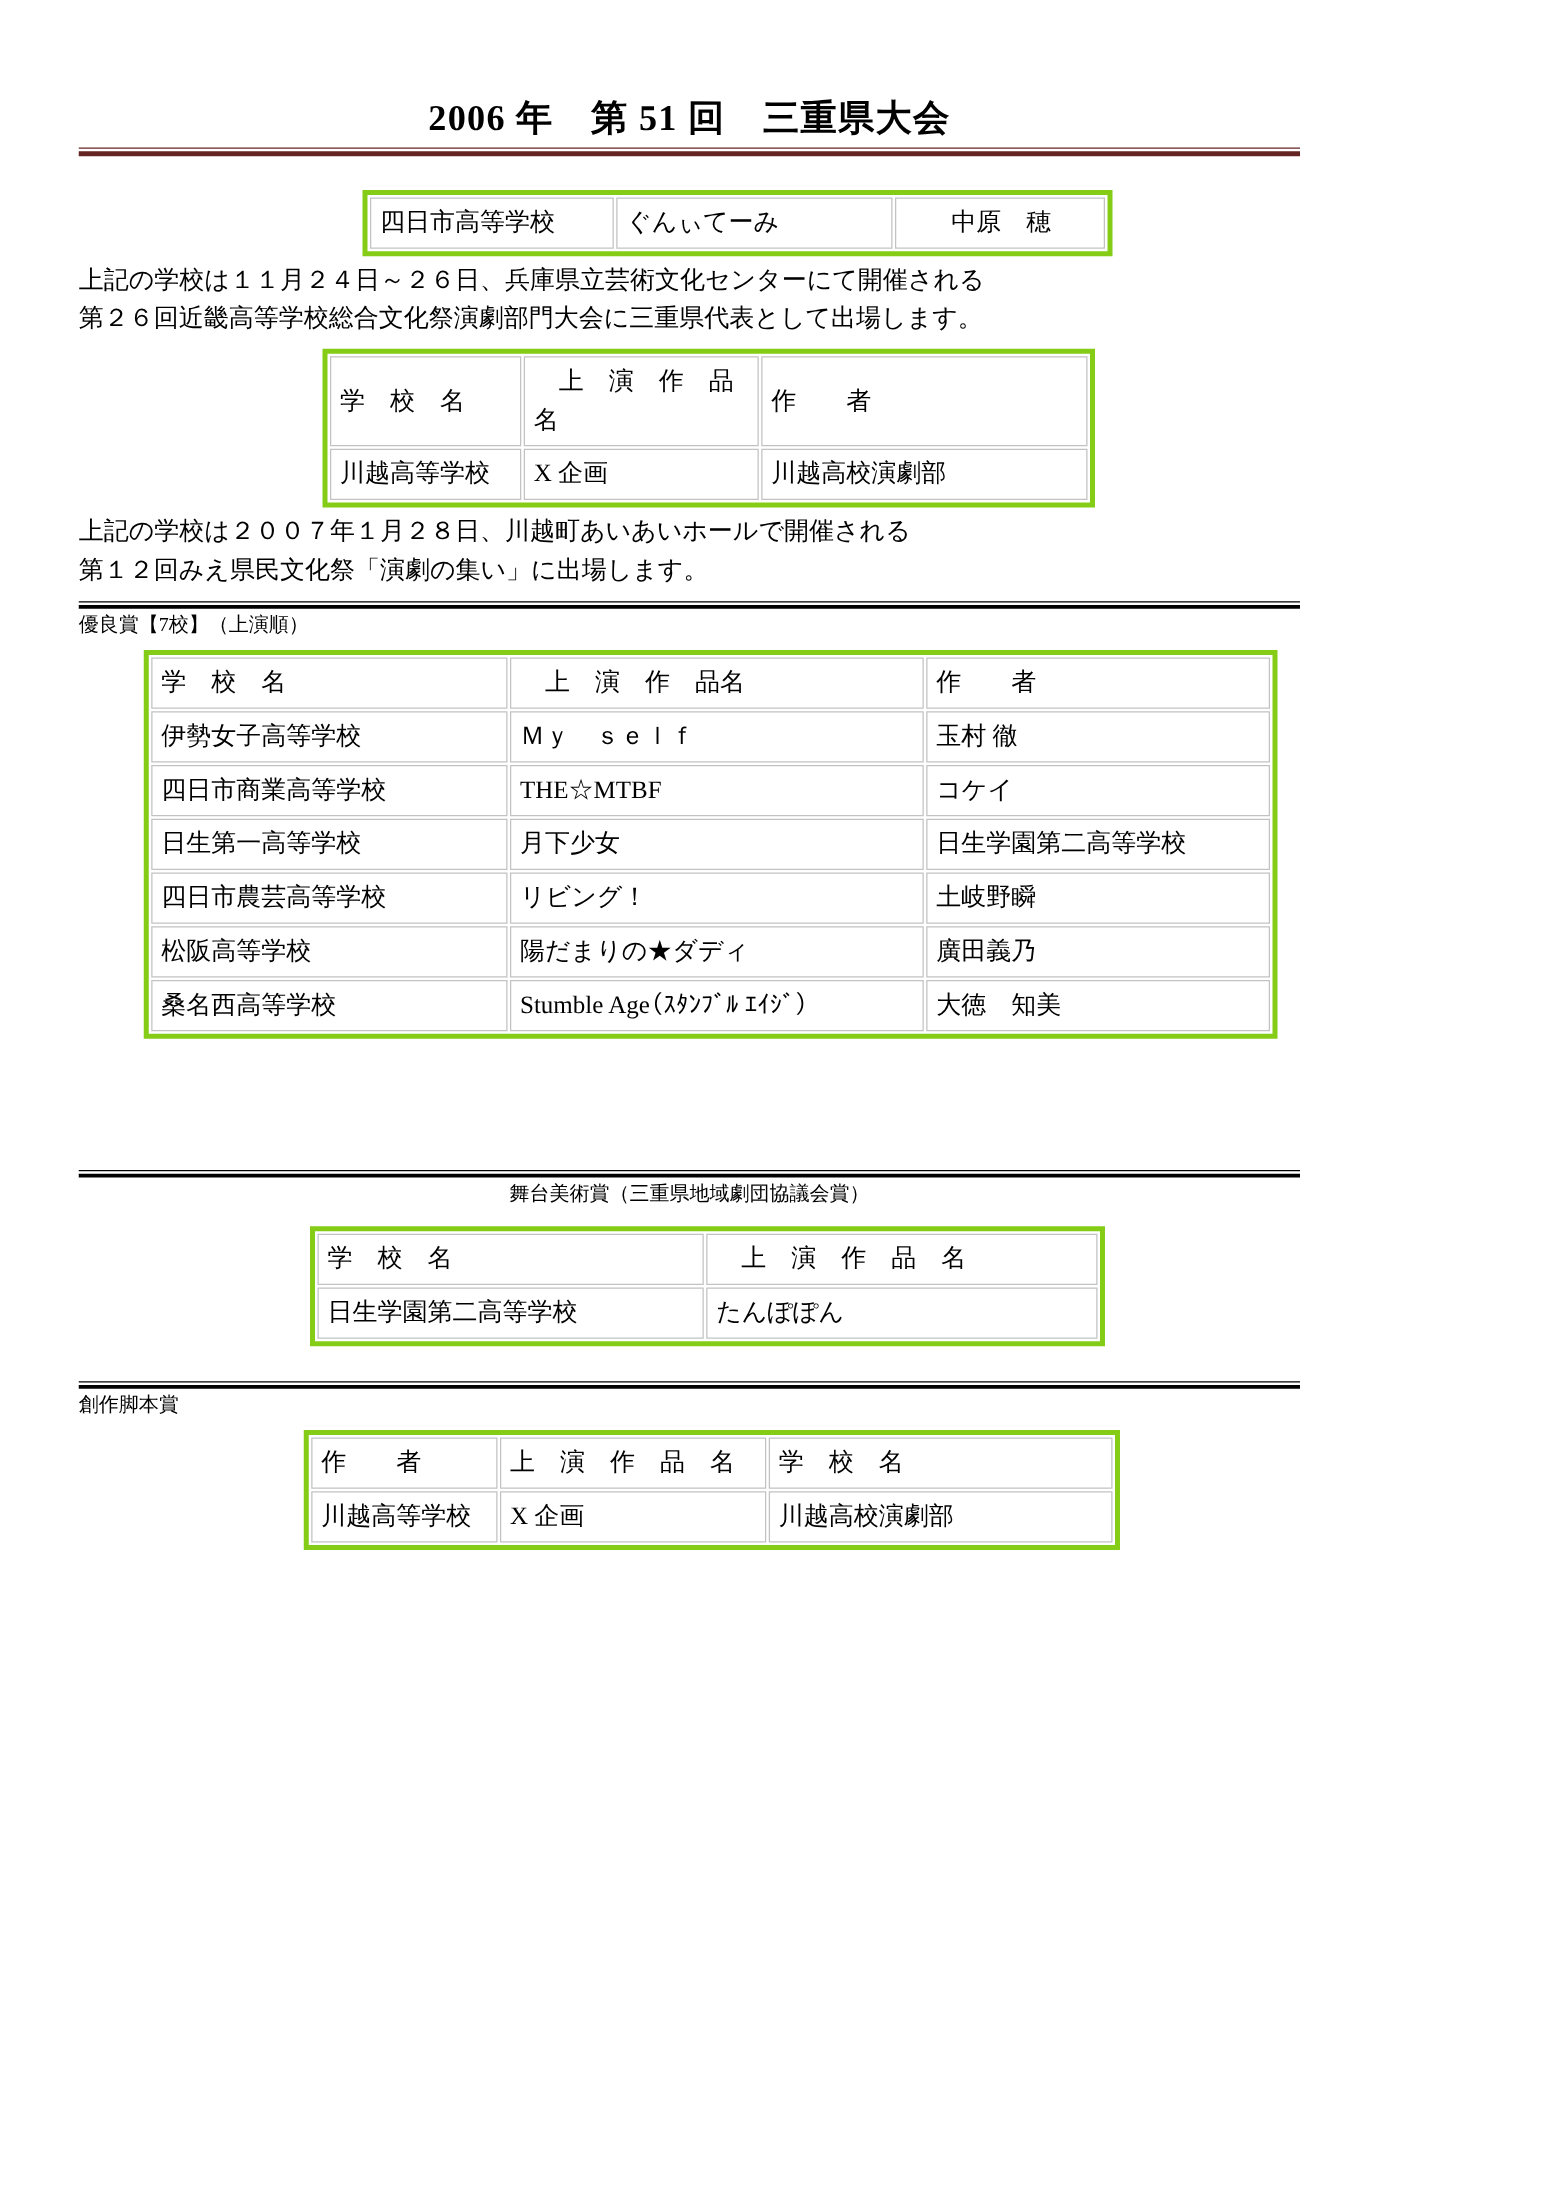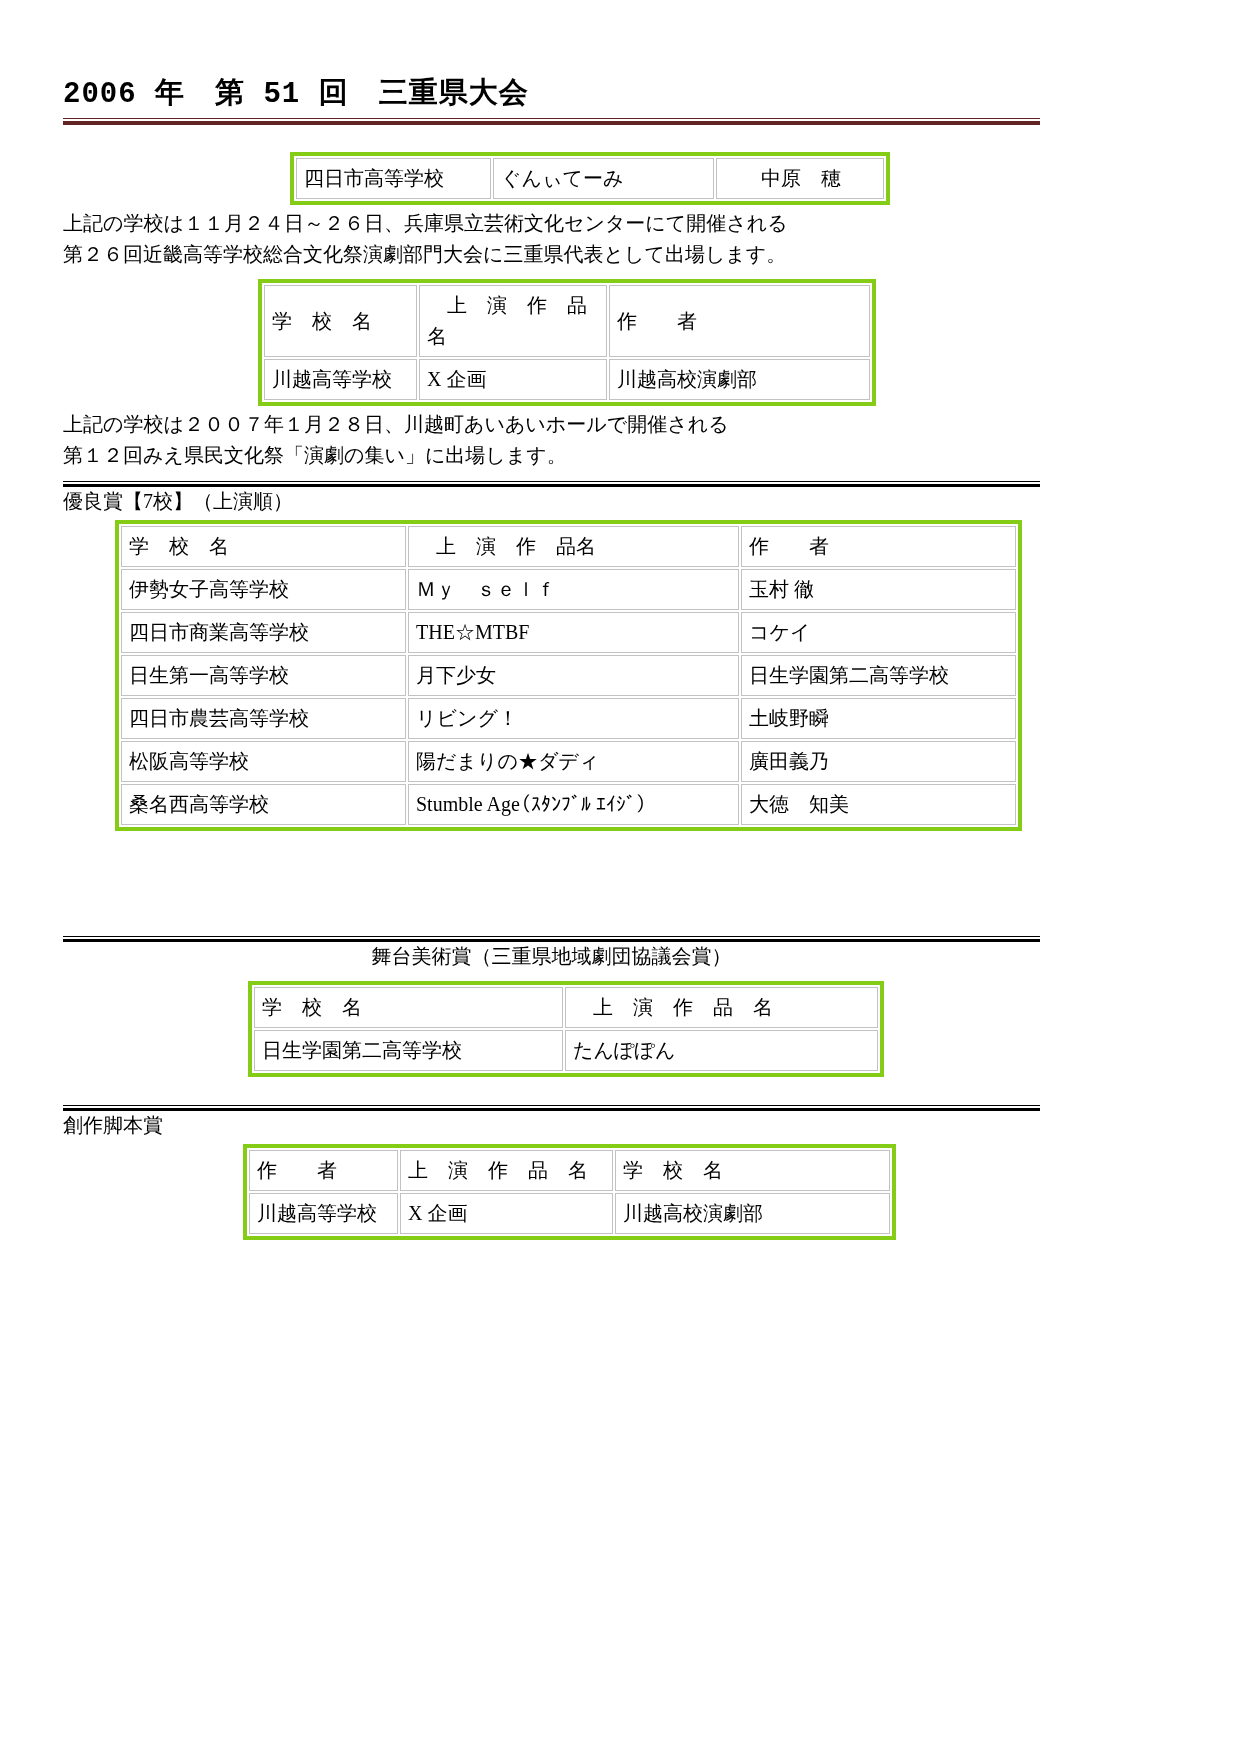--- a/index.html
+++ b/index.html
@@ -15,21 +15,22 @@
     height: 1754px;
     background: #ffffff;
     overflow: hidden;
   }
   .content {
     margin-left: 63px;
     width: 977px;
   }
   .title {
     margin: 78px 0 0 0;
-    font-family: Liberation Mono, monospace;
+    text-align: center;
+    font-family: Liberation Serif, serif;
     font-weight: bold;
     font-size: 29px;
     line-height: 34px;
     letter-spacing: 1px;
   }
   .rule-maroon {
     margin-top: 6px;
     height: 2px;
     border-top: 1px solid #632423;
     border-bottom: 4px solid #632423;
@@ -39,26 +40,25 @@
     border-top: 1px solid #000000;
     border-bottom: 3px solid #000000;
   }
   .rb1 { margin-top: 9px; }
   .rb2 { margin-top: 105px; }
   .rb3 { margin-top: 28px; }
   p.body {
     margin: 0;
     font-size: 20px;
     line-height: 31px;
-    font-family: Liberation Mono, monospace;
   }
   .para-block { margin-top: 4px; }
   p.section {
     margin: 0;
-    font-size: 20px;
+    font-size: 16px;
     line-height: 28px;
   }
   .h-yuryo  { margin-top: 17px; }
   .h-butai  { margin-top: 19px; text-align: center; }
   .h-sosaku { margin-top: 19px; }
   table.doc-table {
     border-collapse: separate;
     border-spacing: 2px;
     border: 4px solid #84cc16;
     table-layout: fixed;

